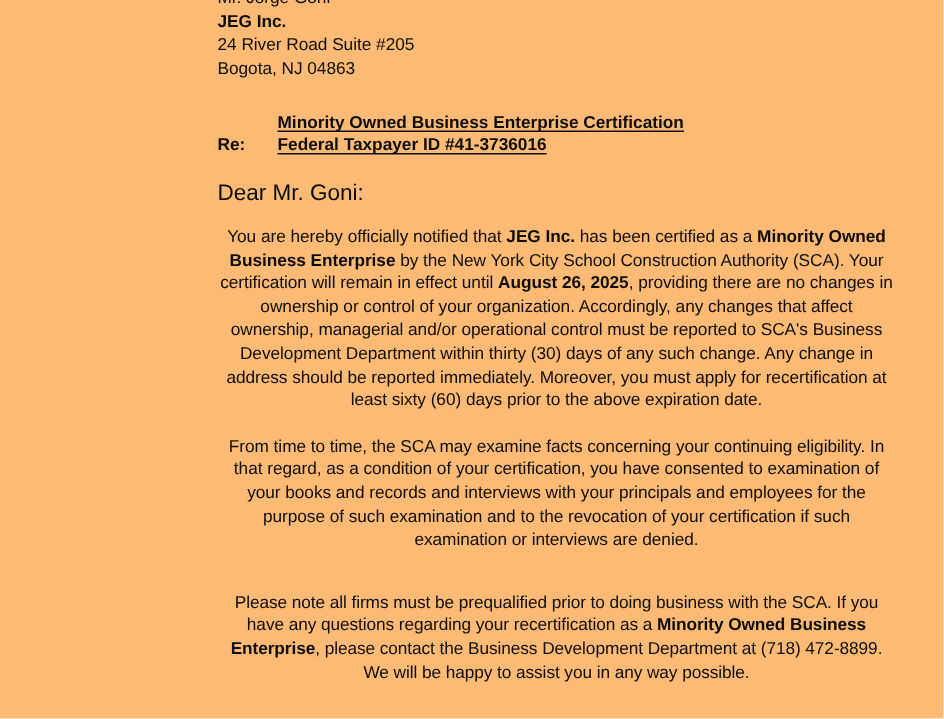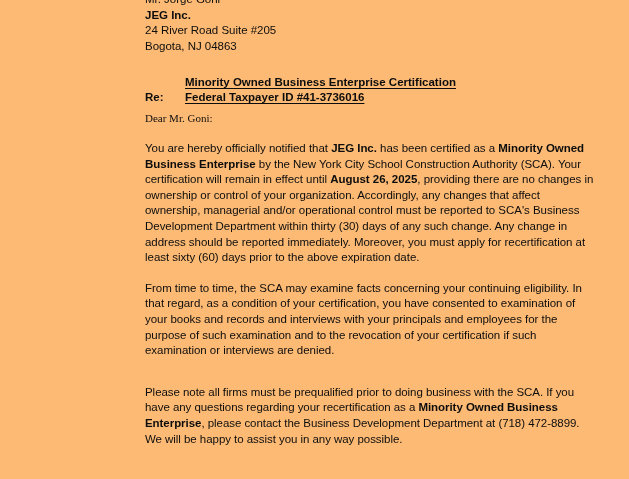--- a/index.html
+++ b/index.html
@@ -53,31 +53,30 @@
     text-decoration: none;
   }
   .re-lines { flex: 1 1 auto; }
   .re-line {
     text-decoration: underline;
     text-underline-offset: 1.5px;
     white-space: nowrap;
   }
 
   .salutation {
-    margin-top: 6px;
-    font-size: 11px;
+    margin-top: 16px;
+    font-size: 15px;
     line-height: 15px;
-    font-family: Liberation Serif, serif;
   }
 
   .para {
     margin-top: 15px;
     font-size: 11.5px;
     line-height: 15.6px;
-    text-align: left;
+    text-align: center;
     letter-spacing: -0.03px;
   }
   .para.tight { letter-spacing: -0.05px; margin-top: 26px; }
 
   b, .bold { font-weight: bold; }
 </style>
 </head>
 <body>
 
 <div class="page">

